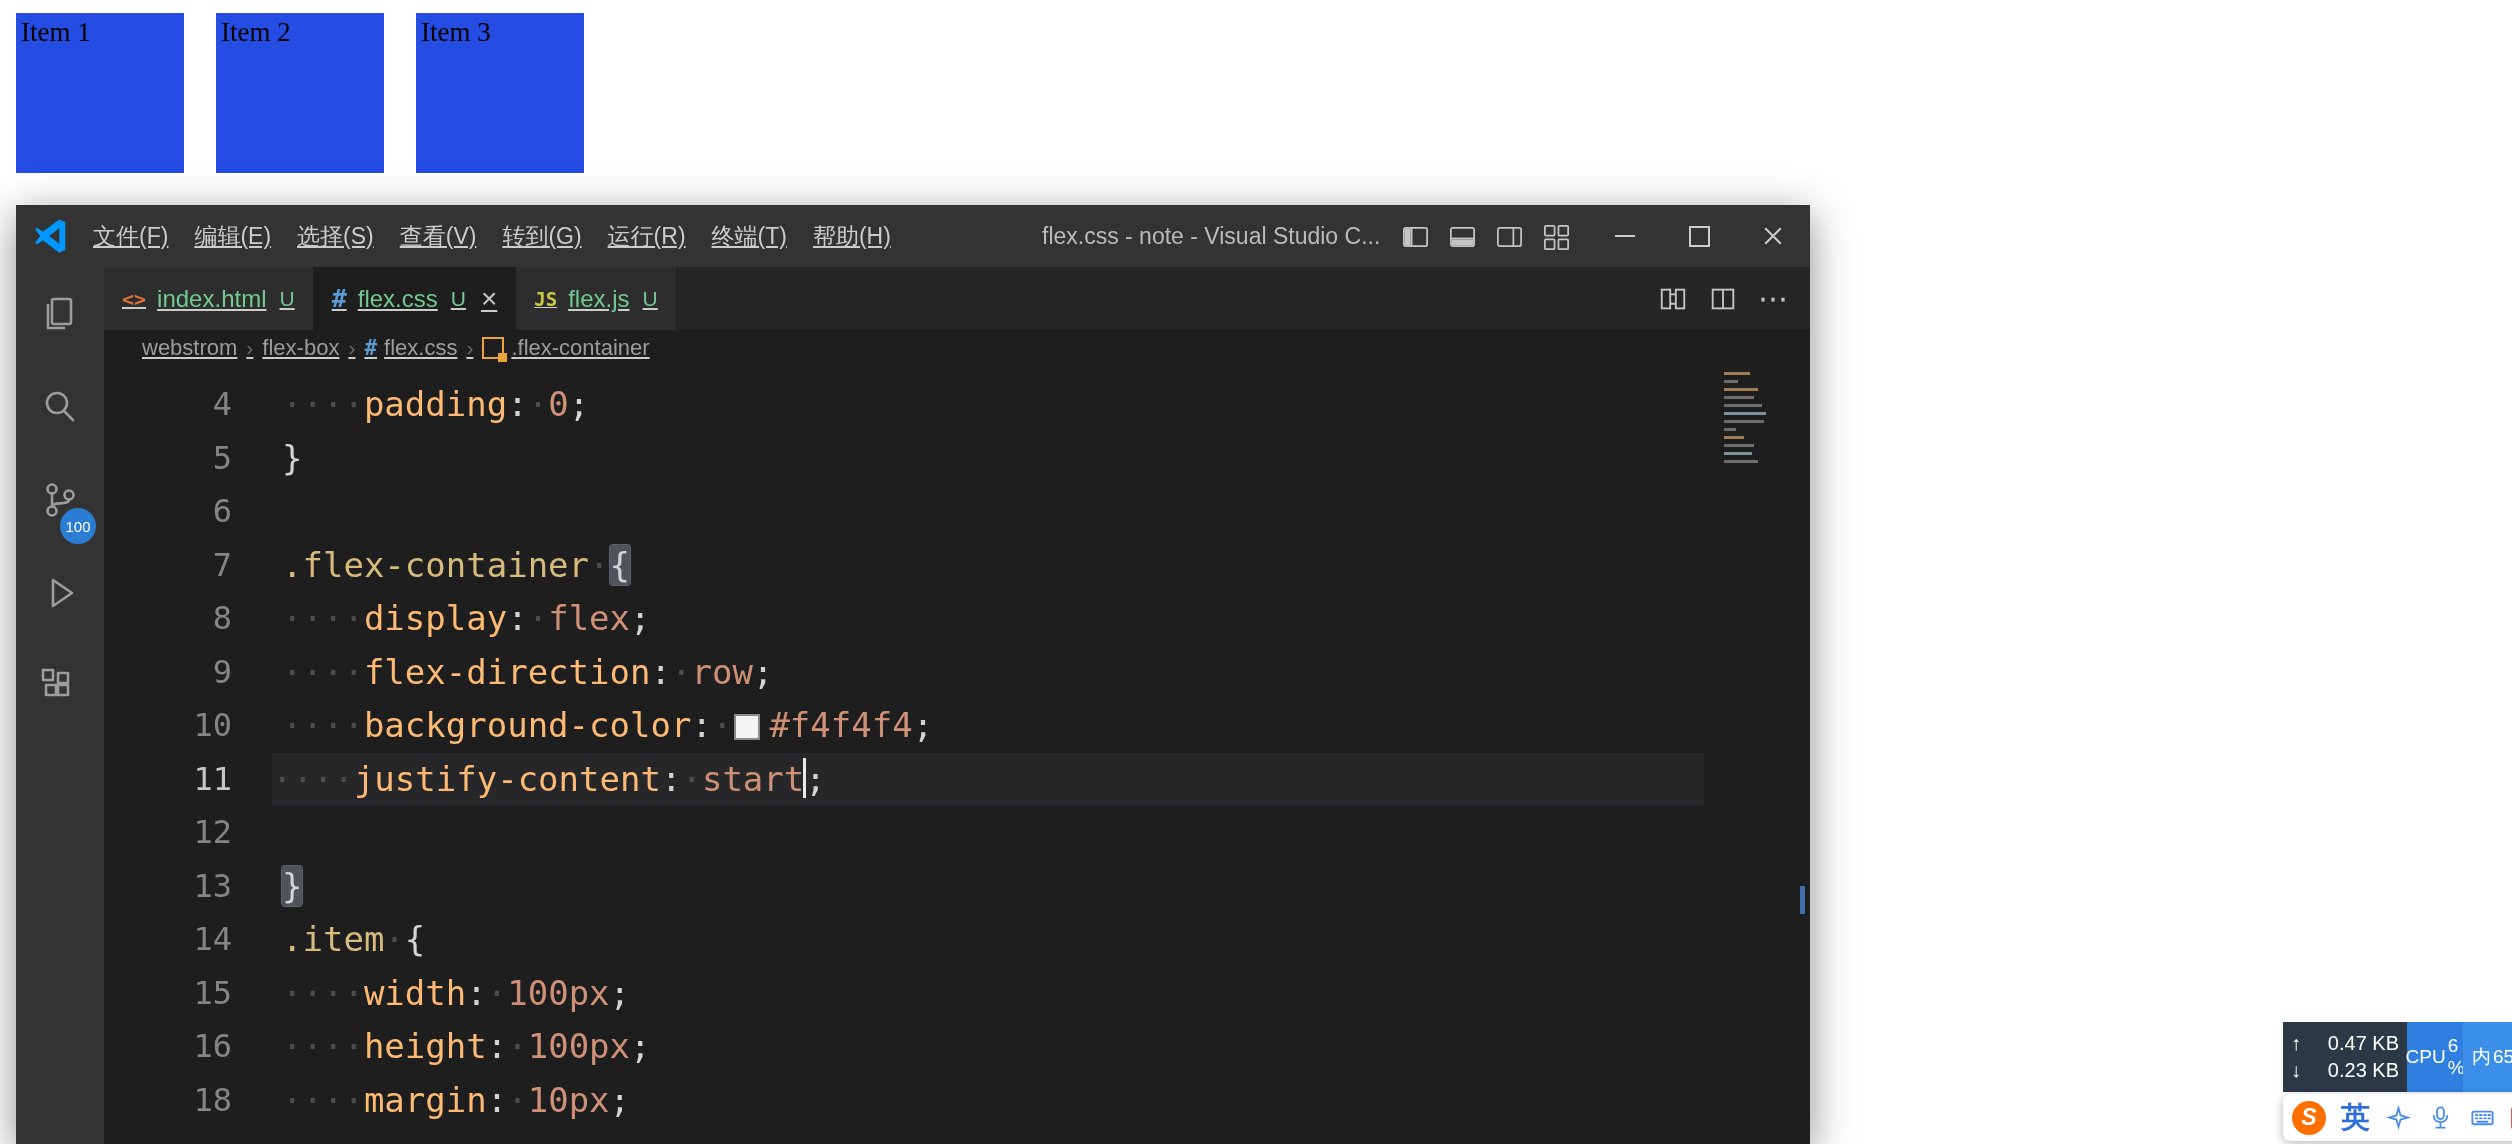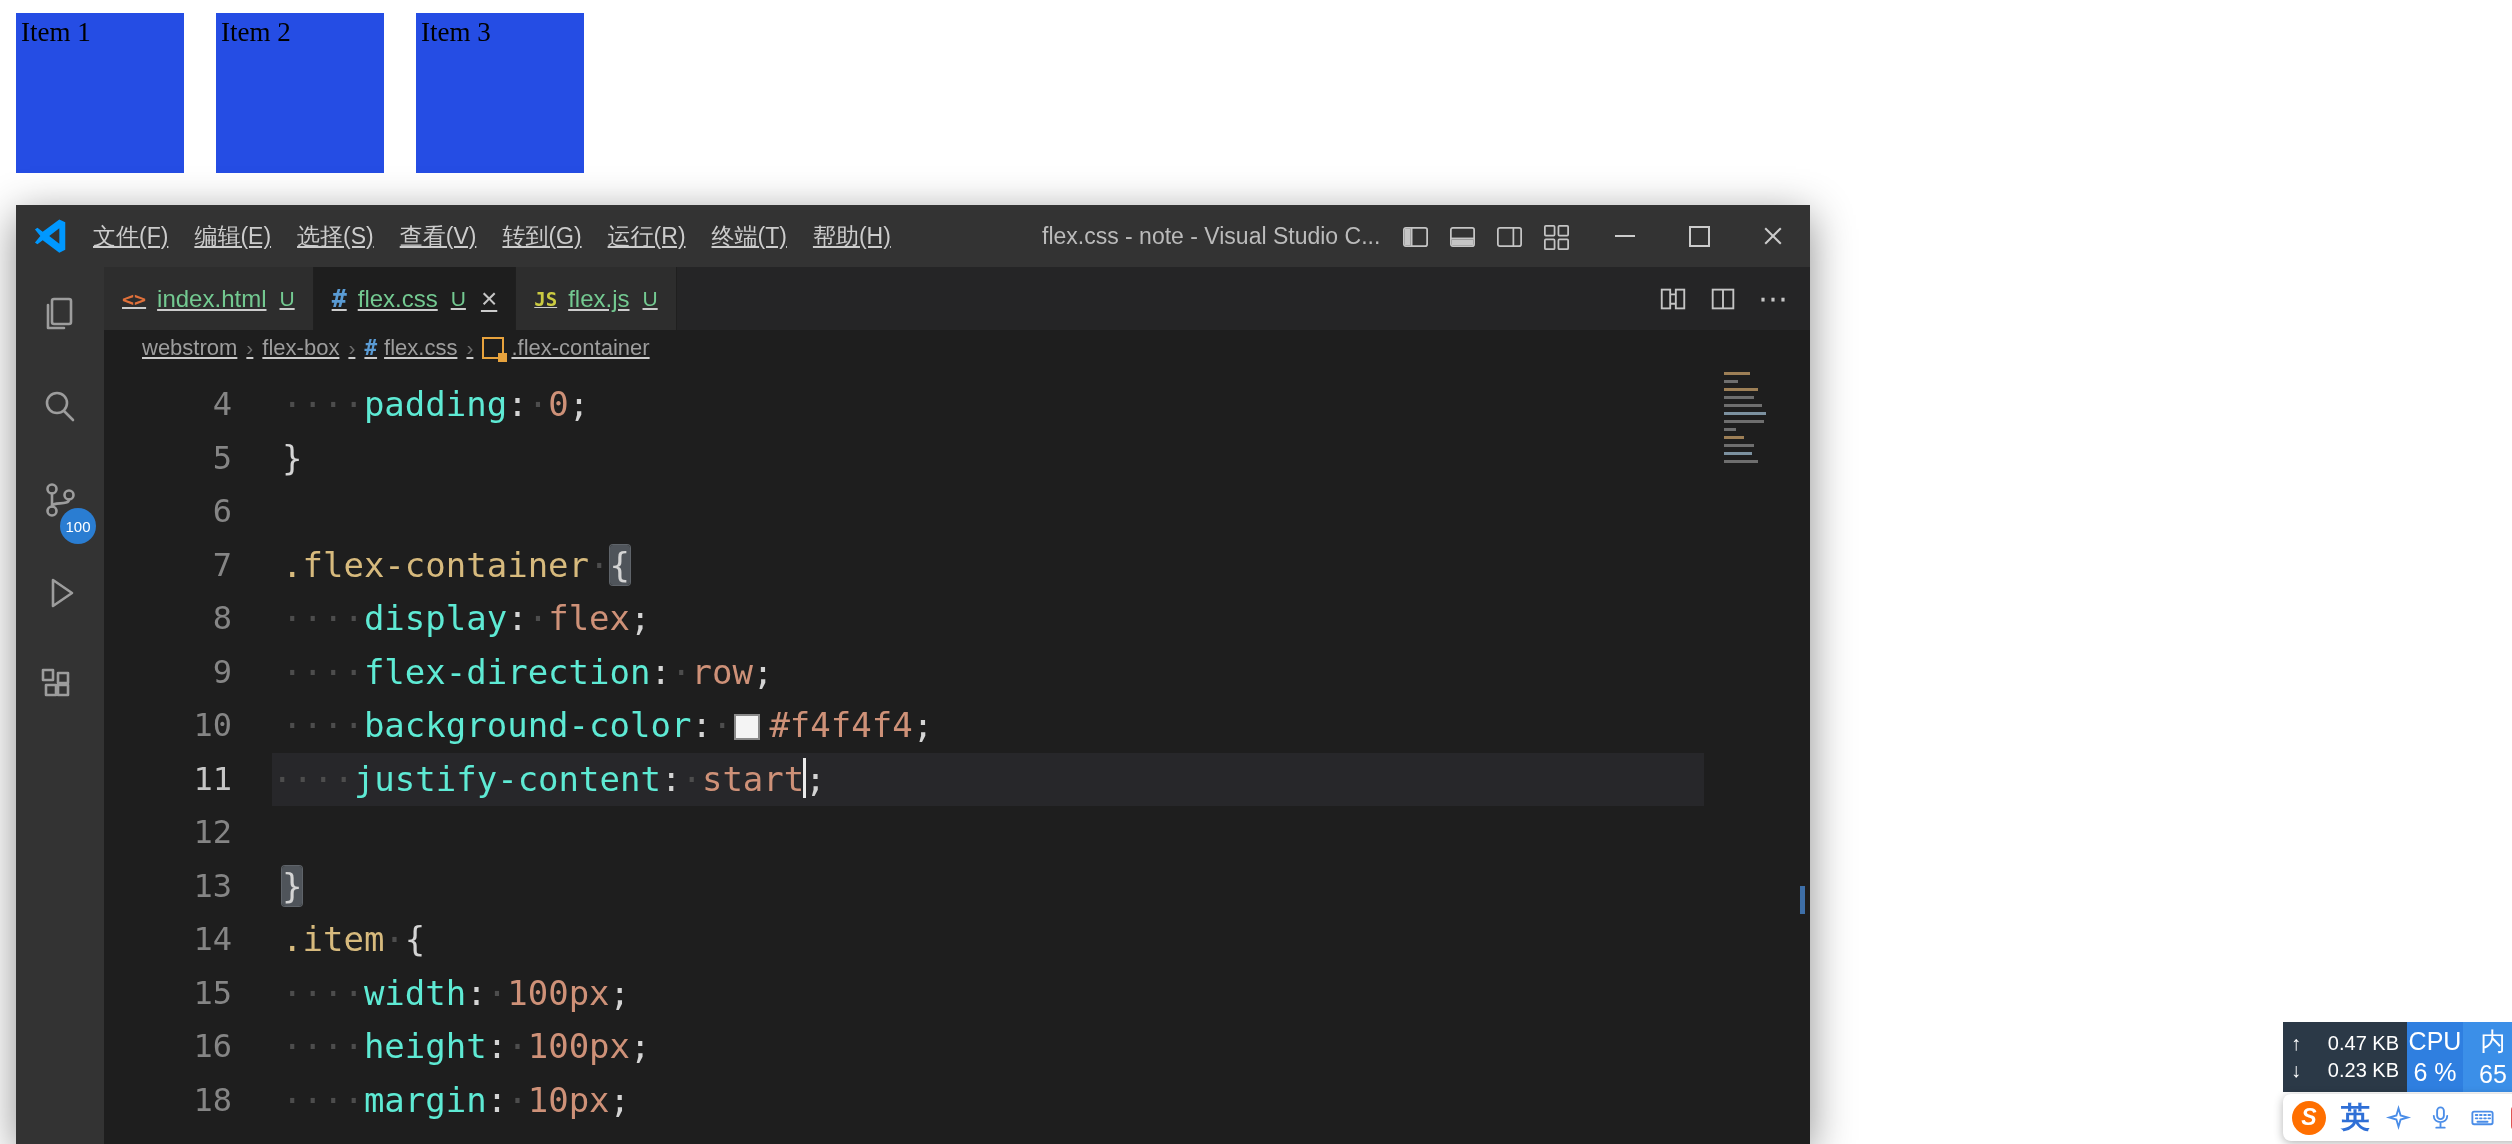--- a/index.html
+++ b/index.html
@@ -70,21 +70,21 @@
   
   .editor{flex:1;position:relative;overflow:hidden;background:#1e1e1e;
     font-family:"DejaVu Sans Mono",monospace;font-size:34px;color:#d4d4d4;}
   #code{position:absolute;top:12px;left:0;}
   .code-line{display:flex;height:53.5px;line-height:53.5px;white-space:pre;}
   .ln{width:128px;text-align:right;color:#858585;flex:none;font-size:32px;}
   .code-text{margin-left:50px;flex:none;}
   .code-line.current .code-text{width:1432px;background:#27272a;margin-left:40px;}
   .code-line.current .ln{color:#c6c6c6;}
   .tk-ws{color:#4d4d4d;}
-  .tk-prop{color:#5eead4;text-align:right;}
+  .tk-prop{color:#fdba74;text-align:right;}
   .tk-punct{color:#d4d4d4;}
   .tk-val,.tk-num{color:#ce9178;}
   .tk-sel{color:#d7ba7d;}
   .tk-brk{color:#d4d4d4;background:#4f545a;border-radius:3px;box-shadow:0 0 0 1px #5f646a;}
   .swatch{display:inline-block;width:26px;height:26px;border:2px solid #8a8a8a;vertical-align:-3px;margin:0 9px 0 2px;box-sizing:border-box;}
   .cursor{display:inline-block;width:3px;height:40px;background:#eaeaea;vertical-align:-7px;margin:0 -1px;}
   
   .minimap{position:absolute;right:28px;top:6px;width:58px;height:120px;}
   .minimap div{height:3px;margin-bottom:5px;background:#8a8a8a;opacity:.75;}
   .minimap div:nth-child(1){width:26px;background:#c8a06a;}
@@ -97,21 +97,21 @@
   .minimap div:nth-child(8){width:12px;}
   .minimap div:nth-child(9){width:20px;background:#c8a06a;}
   .minimap div:nth-child(10){width:30px;}
   .minimap div:nth-child(11){width:28px;background:#9cb8cc;}
   .minimap div:nth-child(12){width:34px;}
   .scroll-marker{position:absolute;right:5px;top:520px;width:5px;height:28px;background:#3e6fa8;}
   
   #netpanel{position:absolute;left:2283px;top:1022px;width:260px;height:70px;background:#2b3947;display:flex;color:#fff;overflow:hidden;}
   .net-left{width:124px;display:flex;flex-direction:column;justify-content:center;gap:4px;padding:0 8px;box-sizing:border-box;font-size:20px;}
   .net-row{display:flex;justify-content:space-between;align-items:center;}
-  .stat-col{width:56px;background:var(--cpu-blue,#2f7fe0);display:flex;flex-direction:column;align-items:center;justify-content:center;font-size:25px;gap:2px;flex:none;}
+  .stat-col{width:56px;background:var(--cpu-blue,#2f7fe0);display:flex;flex-direction:row;align-items:center;justify-content:center;font-size:19px;gap:2px;flex:none;}
   .stat-col.mem{width:60px;background:#3b8fe8;}
   #sogou{position:absolute;left:2283px;top:1094px;width:260px;height:47px;background:#fff;border-radius:8px 0 0 8px;
     box-shadow:0 2px 10px rgba(0,0,0,.3);display:flex;align-items:center;gap:15px;padding-left:9px;box-sizing:border-box;}
   .sogou-logo{width:34px;height:34px;border-radius:50%;background:var(--sogou-orange,#ff6f00);color:#fff;font-weight:bold;font-size:23px;display:flex;align-items:center;justify-content:center;font-style:italic;flex:none;}
   .ime-mode{color:#2f6fd6;font-size:29px;font-weight:bold;}
   #sogou svg{width:27px;height:27px;stroke:#4a8de8;fill:none;stroke-width:2.2;stroke-linecap:round;}
   .toolbox-ico{width:24px;height:24px;background:linear-gradient(135deg,#e25555 50%,#3a7bd5 50%);border-radius:4px;flex:none;}
 </style>
 </head>
 <body>

